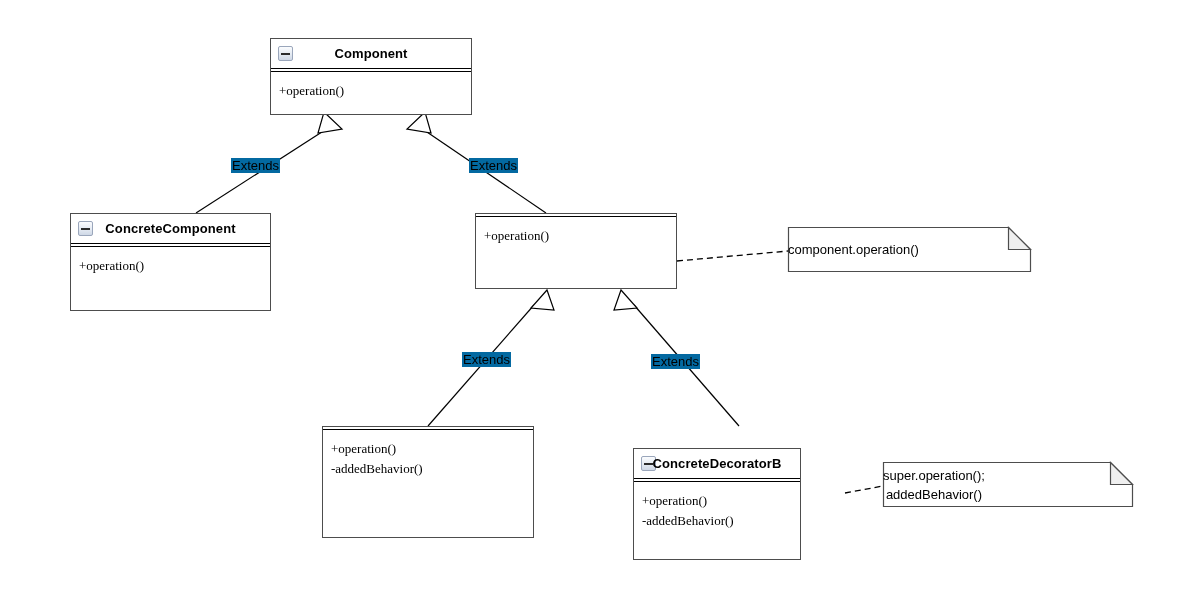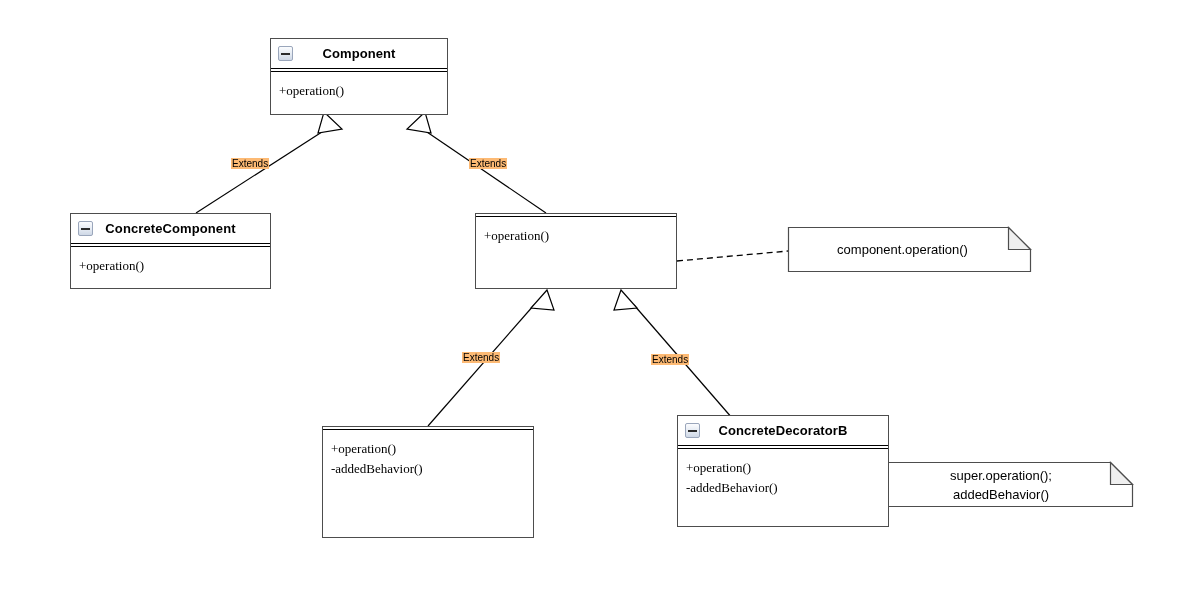--- a/index.html
+++ b/index.html
@@ -88,37 +88,36 @@
   }
   .uml-member {
     white-space: nowrap;
     font-family: Liberation Serif, serif;
   }
   .uml-note {
     position: absolute;
     box-sizing: border-box;
     display: flex;
     align-items: center;
-    justify-content: center;
     text-align: center;
     font-size: 13px;
     color: #000000;
     line-height: 19px;
     background: transparent;
   }
   .uml-note-text {
     position: relative;
     z-index: 2;
     padding-right: 14px;
   }
   .edge-label {
     position: absolute;
-    font-size: 10px;
-    color: #000000;
-    background: #fdba74;
+    font-size: 13px;
+    color: #000000;
+    background: #0369a1;
     padding: 0 1px;
     white-space: nowrap;
   }
 </style>
 </head>
 <body>
 
 <div id="diagram-canvas">
 
   <svg class="diagram-svg" viewBox="0 0 1198 592">
@@ -156,32 +155,32 @@
       <path d="M 1008.5 227.5 L 1030.5 249.5 L 1008.5 249.5 Z" fill="#efefef" stroke="#4d4d4d" stroke-width="1.2"></path>
     </g>
 
     <g>
       <path d="M 883.5 462.5 L 1110.5 462.5 L 1132.5 484.5 L 1132.5 506.5 L 883.5 506.5 Z" fill="#ffffff" stroke="#4d4d4d" stroke-width="1.2"></path>
       <path d="M 1110.5 462.5 L 1132.5 484.5 L 1110.5 484.5 Z" fill="#efefef" stroke="#4d4d4d" stroke-width="1.2"></path>
     </g>
 
   </svg>
 
-  <div class="uml-class-box" style="left:270px; top:38px; width:178px; height:77px;">
+  <div class="uml-class-box" style="left:270px; top:38px; width:202px; height:77px;">
     <div class="uml-class-header">
       <span class="collapse-icon"></span>
       <span class="uml-class-title">Component</span>
     </div>
     <div class="uml-header-gap"></div>
     <div class="uml-class-body">
       <div class="uml-member">+operation()</div>
     </div>
   </div>
 
-  <div class="uml-class-box" style="left:70px; top:213px; width:201px; height:76px;">
+  <div class="uml-class-box" style="left:70px; top:213px; width:201px; height:98px;">
     <div class="uml-class-header">
       <span class="collapse-icon"></span>
       <span class="uml-class-title">ConcreteComponent</span>
     </div>
     <div class="uml-header-gap"></div>
     <div class="uml-class-body">
       <div class="uml-member">+operation()</div>
     </div>
   </div>
 
@@ -193,21 +192,21 @@
   </div>
 
   <div class="uml-class-box" style="left:322px; top:426px; width:212px; height:112px;">
     <div class="uml-header-gap"></div>
     <div class="uml-class-body">
       <div class="uml-member">+operation()</div>
       <div class="uml-member">-addedBehavior()</div>
     </div>
   </div>
 
-  <div class="uml-class-box" style="left:633px; top:415px; width:212px; height:112px;margin-left:44px;">
+  <div class="uml-class-box" style="left:633px; top:448px; width:168px; height:112px;">
     <div class="uml-class-header">
       <span class="collapse-icon"></span>
       <span class="uml-class-title">ConcreteDecoratorB</span>
     </div>
     <div class="uml-header-gap"></div>
     <div class="uml-class-body">
       <div class="uml-member">+operation()</div>
       <div class="uml-member">-addedBehavior()</div>
     </div>
   </div>

